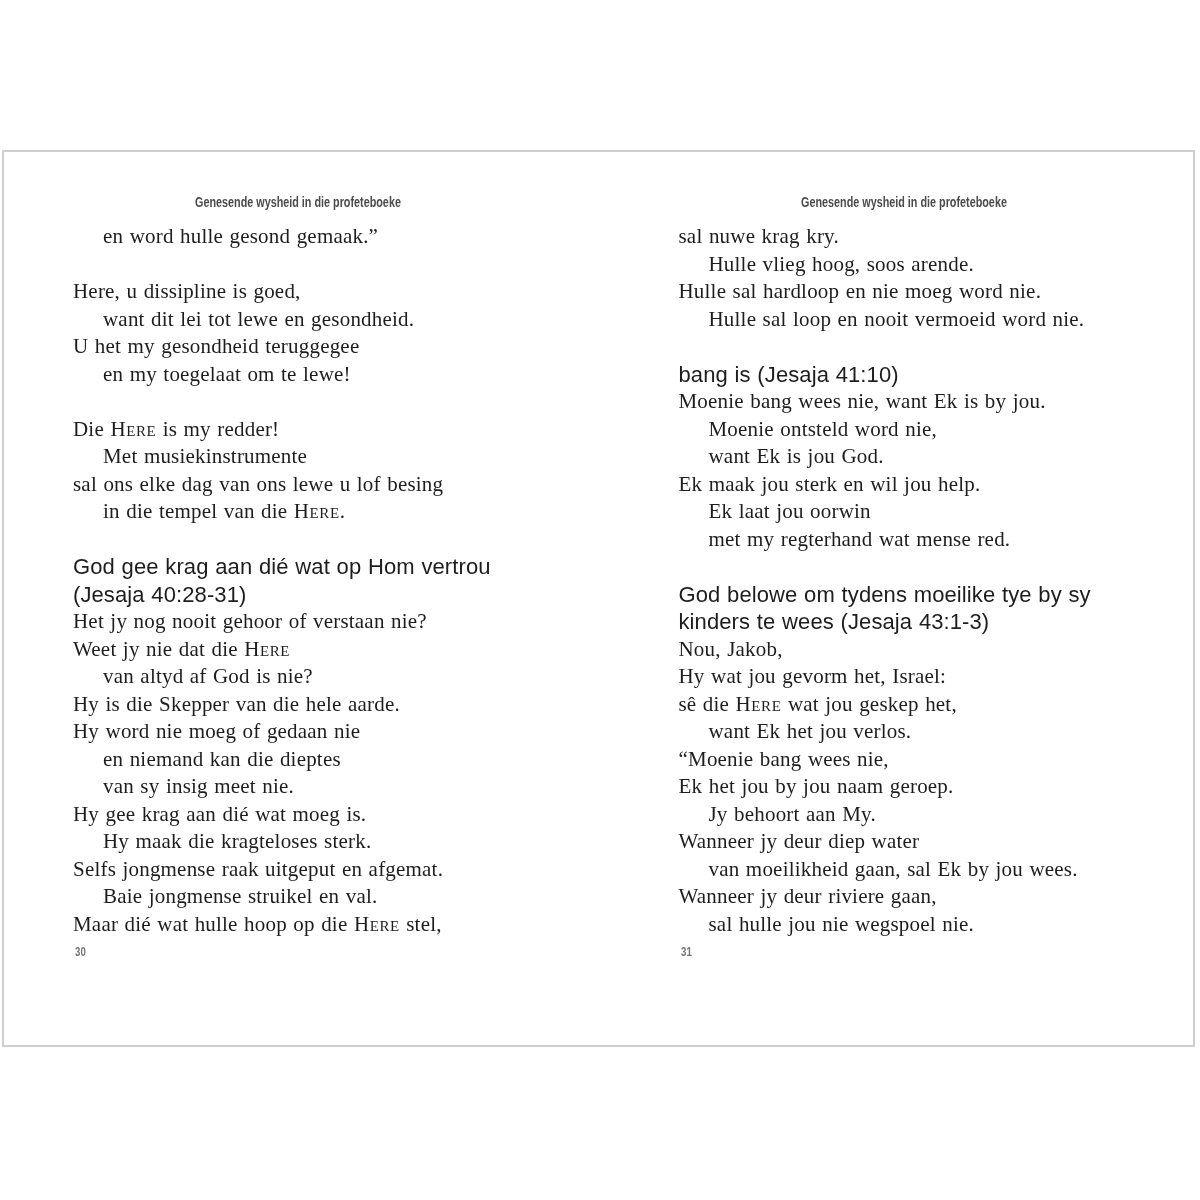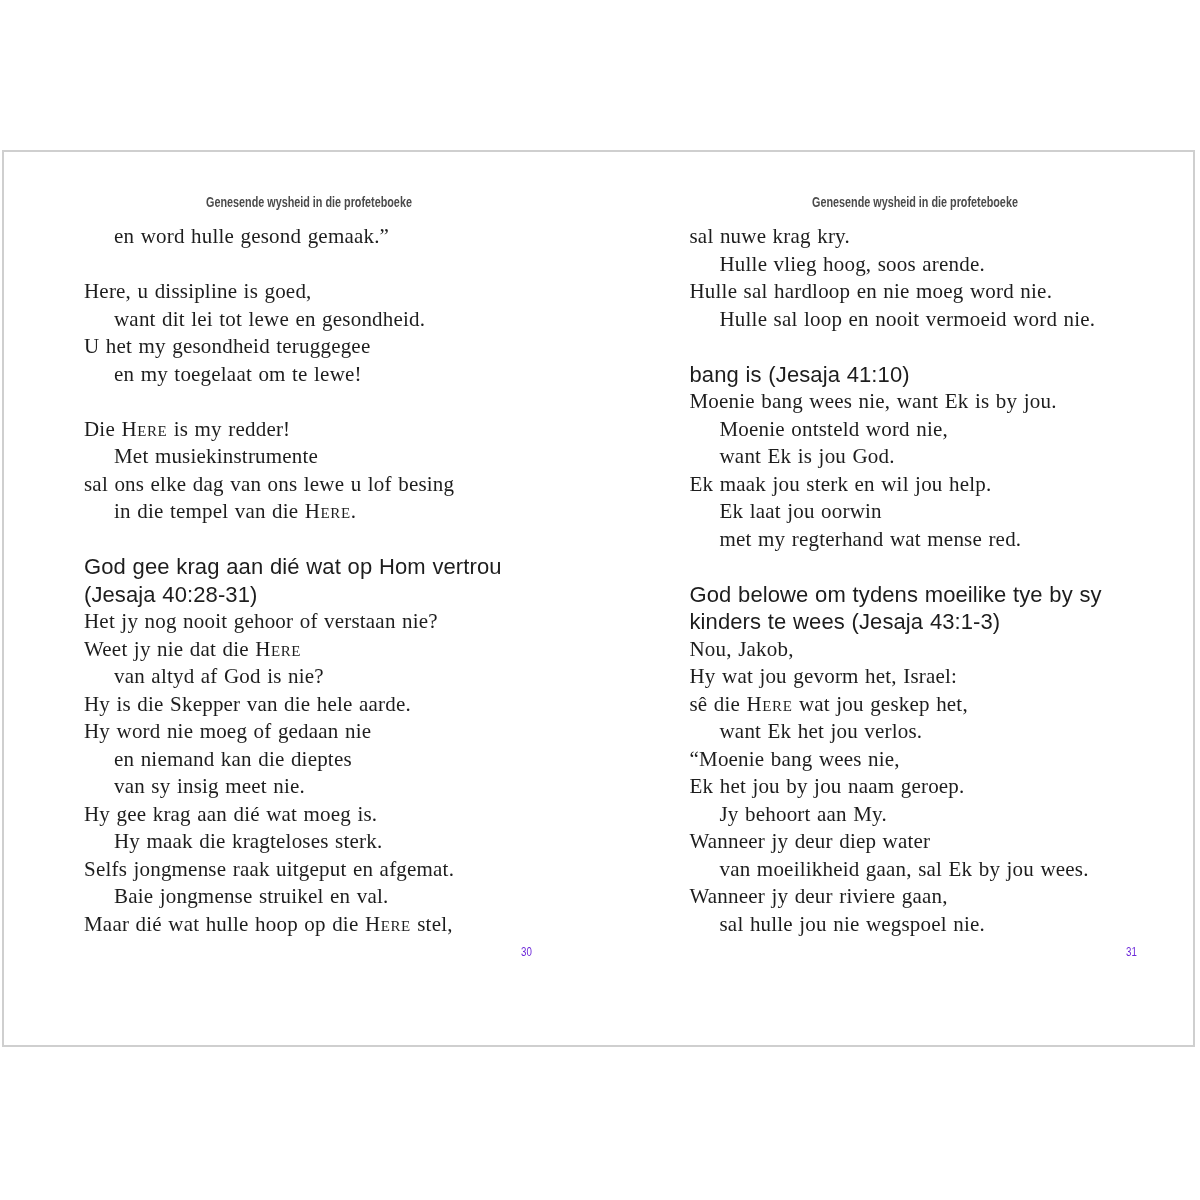--- a/index.html
+++ b/index.html
@@ -22,21 +22,21 @@
     background: #ffffff;
     border: 2px solid #cfcfcf;
     display: flex;
   }
   .page {
     width: 50%;
     box-sizing: border-box;
   }
   .page.left  { padding-left: 69px; }
   .page.right { padding-left: 80px; }
-  .content { width: 450px; margin-left: 11px; }
+  .content { width: 450px; }
   .running-header {
     margin-top: 42px;
     text-align: center;
     font-family: "Liberation Sans", sans-serif;
     font-weight: 700;
     font-size: 15px;
     line-height: 16px;
     color: #4b4b4b;
     white-space: nowrap;
   }
@@ -60,26 +60,26 @@
   .block.heading .line {
     font-family: "Liberation Sans", sans-serif;
     font-size: 22px;
     letter-spacing: 0.1px;
     word-spacing: 0.5px;
     color: #1d1d1d;
   }
   .block.verse .line.indent { padding-left: 30px; }
   .sc { font-variant: small-caps; letter-spacing: 0.6px; }
   .page-number {
-    text-align: right;
+    text-align: left;
     font-family: "Liberation Sans", sans-serif;
-    font-weight: 400;
+    font-weight: 700;
     font-size: 13.5px;
     line-height: 27.5px;
-    color: #6d28d9;
+    color: #737373;
   }
 </style>
 </head>
 <body>
 
 <div class="canvas">
   <div class="card">
 
     <section class="page left">
       <div class="content">

